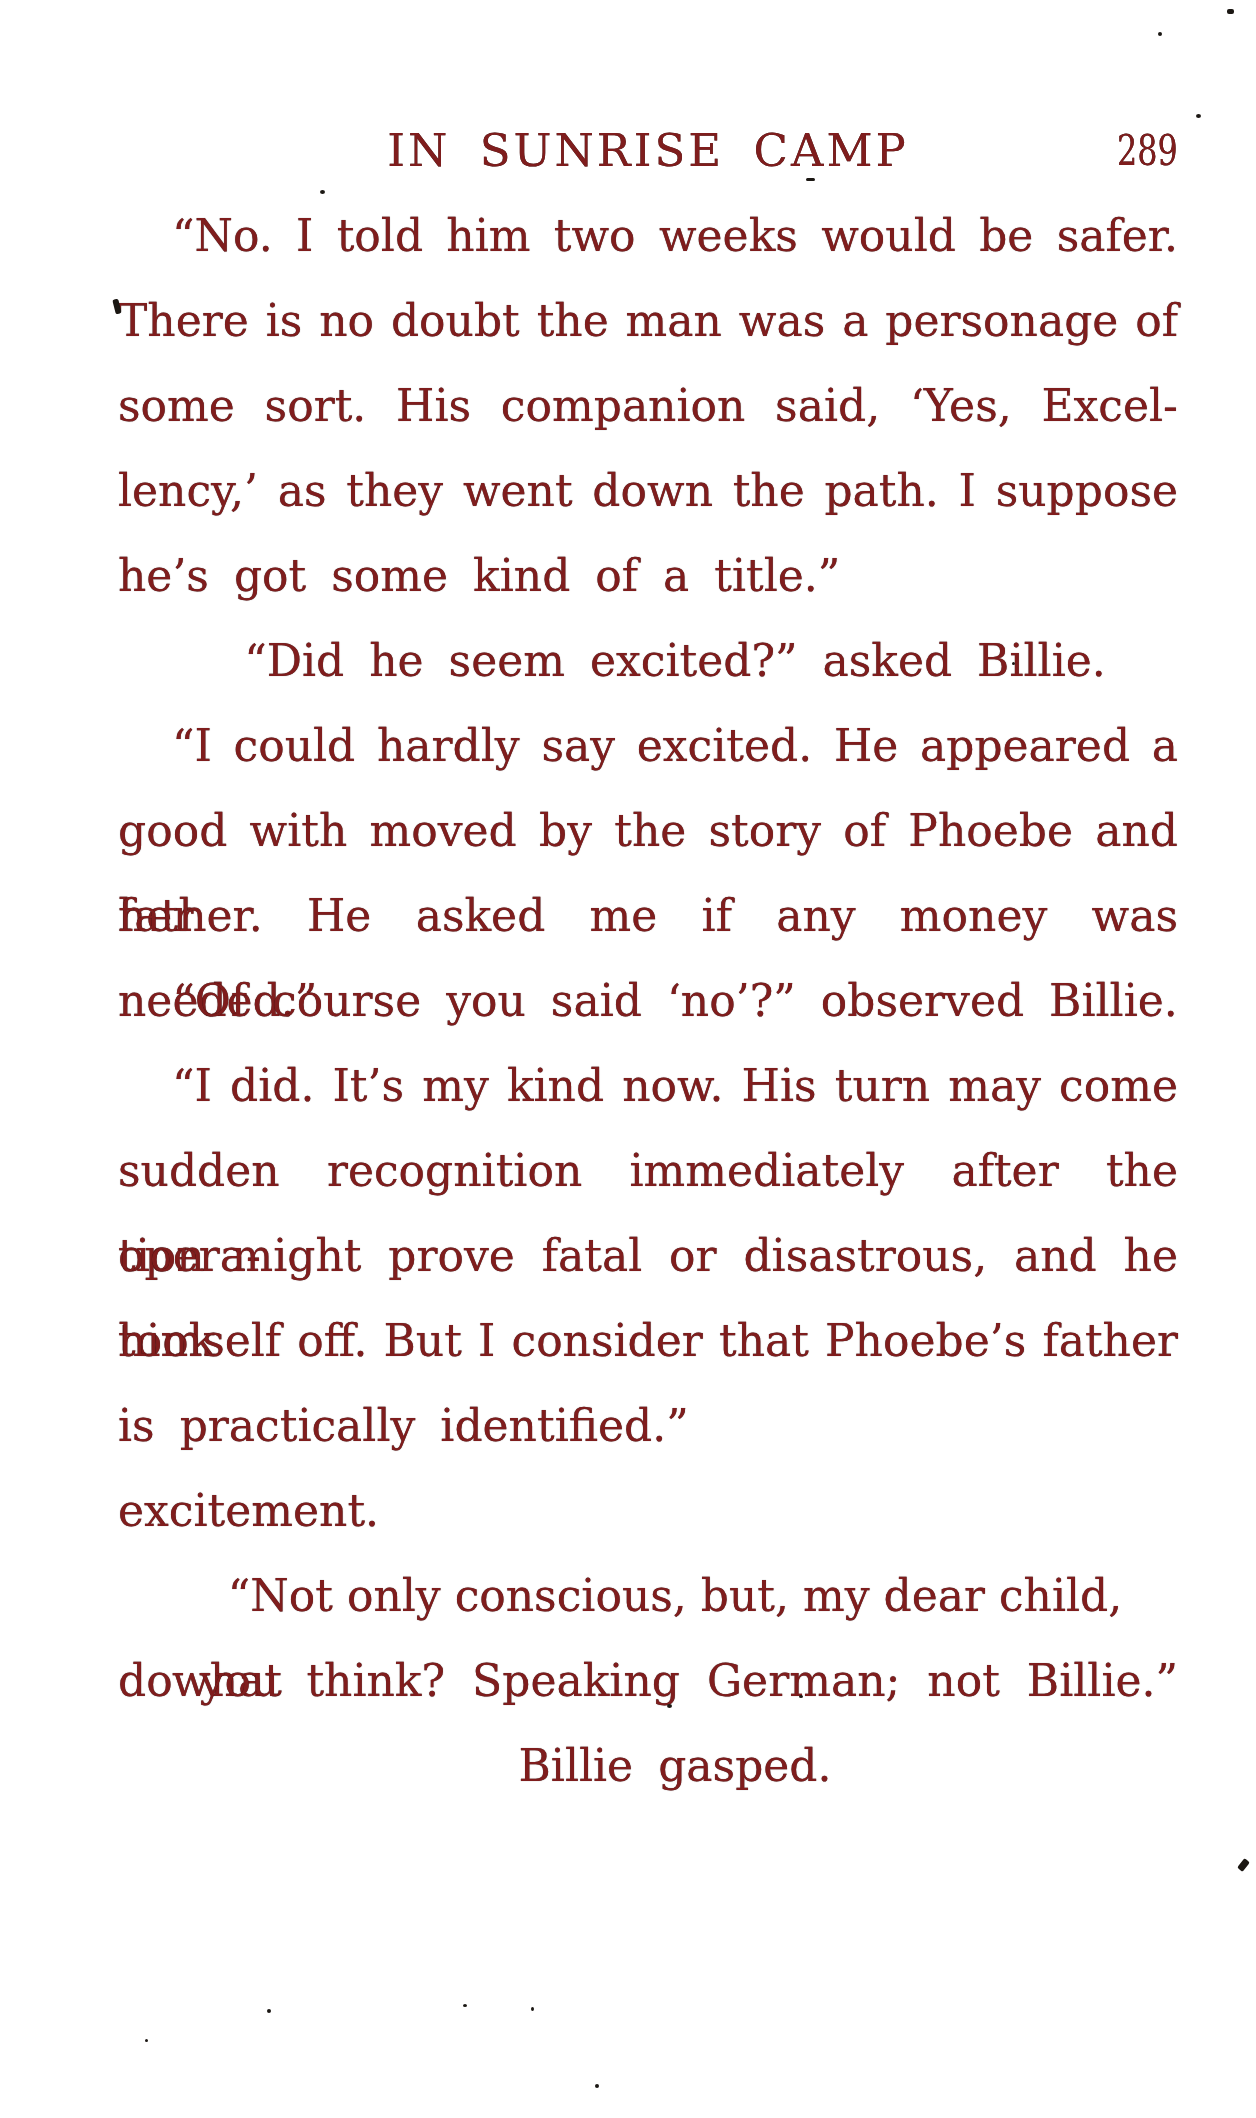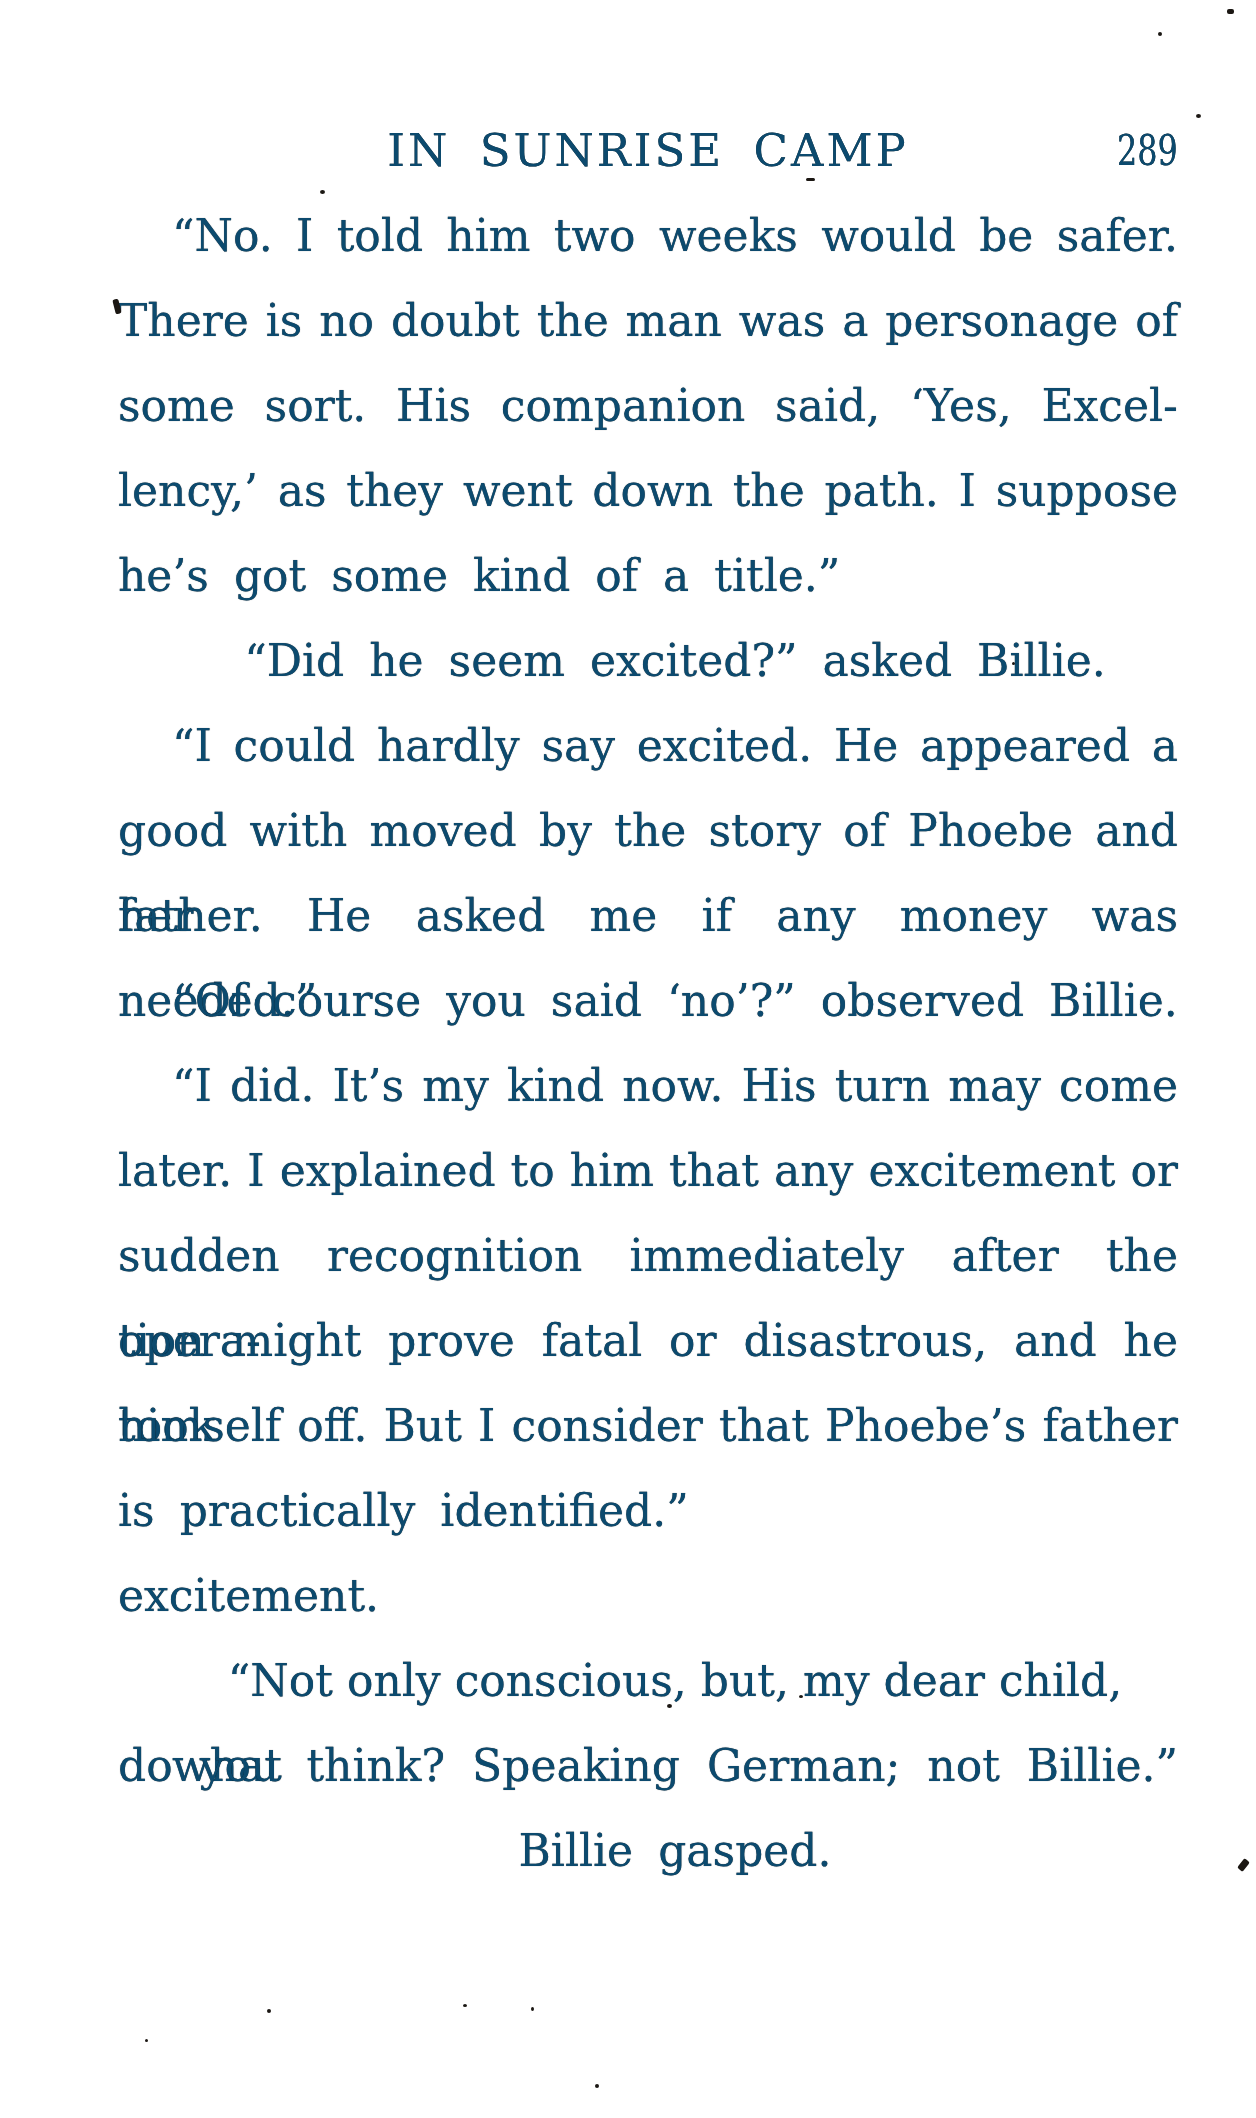--- a/index.html
+++ b/index.html
@@ -7,21 +7,21 @@
     padding: 0;
     background: #ffffff;
   }
   .page {
     position: relative;
     width: 1256px;
     height: 2118px;
     background: #ffffff;
     overflow: hidden;
     font-family: "DejaVu Serif", "Liberation Serif", serif;
-    color: #0c4a6e;
+    color: #7f1d1d;
   }
   
   .running-head-title {
     position: absolute;
     left: 118px;
     top: 128px;
     width: 1060px;
     text-align: center;
     font-size: 45px;
     line-height: 45px;
@@ -88,21 +88,20 @@
       <div class="line j">There is no doubt the man was a personage of</div>
       <div class="line j">some sort.  His companion said, ‘Yes, Excel-</div>
       <div class="line j">lency,’ as they went down the path.  I suppose</div>
       <div class="line s">he’s got some kind of a title.”</div>
       <div class="line s ind">“Did he seem excited?” asked Billie.</div>
       <div class="line j ind">“I could hardly say excited.  He appeared a</div>
       <div class="line j">good with moved by the story of Phoebe and her</div>
       <div class="line j">father.  He asked me if any money was needed.”</div>
       <div class="line s ind">“Of course you said ‘no’?” observed Billie.</div>
       <div class="line j ind">“I did.  It’s my kind now.  His turn may come</div>
-      <div class="line j">later.  I explained to him that any excitement or</div>
       <div class="line j">sudden recognition immediately after the opera-</div>
       <div class="line j">tion might prove fatal or disastrous, and he took</div>
       <div class="line j">himself off.  But I consider that Phoebe’s father</div>
       <div class="line s">is practically identified.”</div>
       <div class="line s">excitement.</div>
       <div class="line j ind">“Not only conscious, but, my dear child, what</div>
       <div class="line j">do you think?  Speaking German; not Billie.”</div>
       <div class="line s ind">Billie gasped.</div>
     </div>
 

